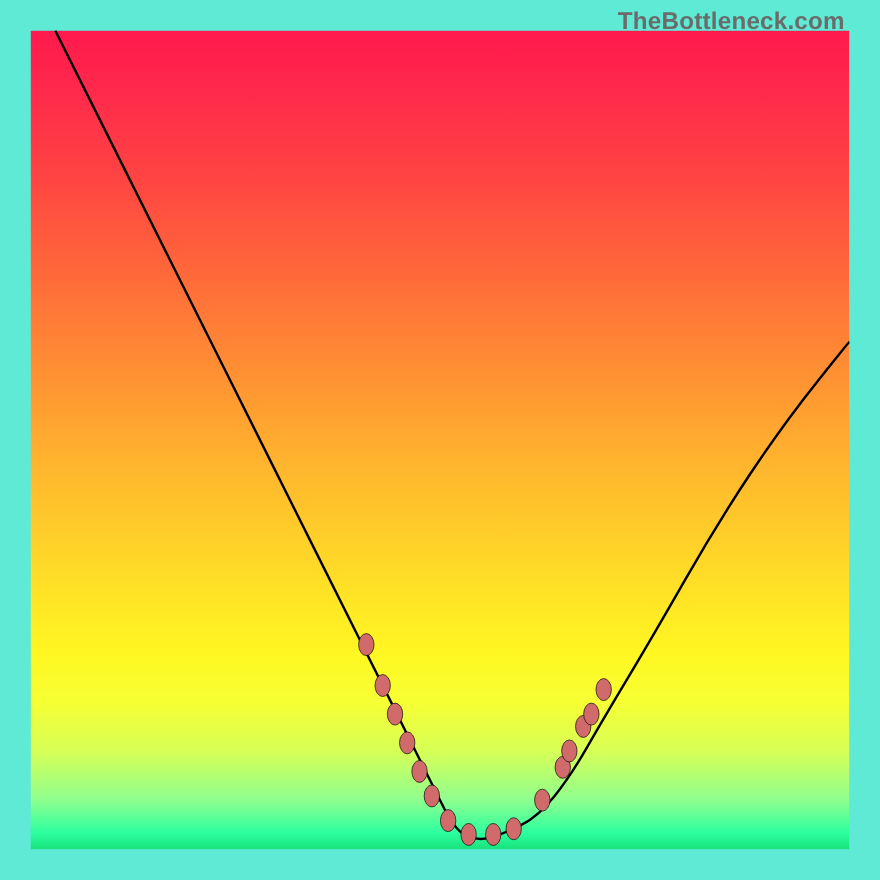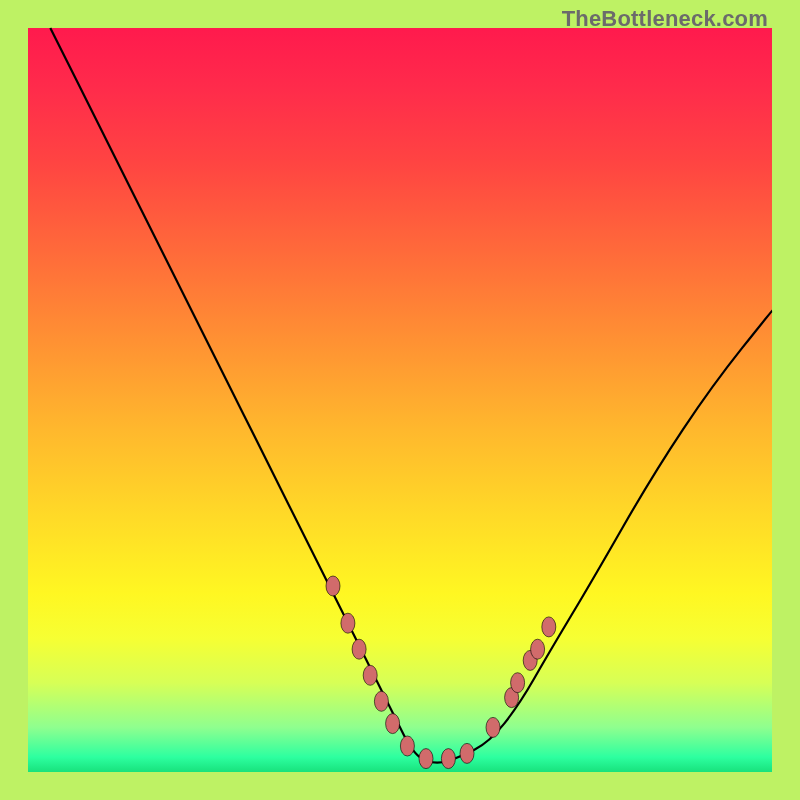--- a/index.html
+++ b/index.html
@@ -1,20 +1,20 @@
 <!DOCTYPE html>
 <html><head>
 <meta charset="utf-8">
 <style>
   * { margin: 0; padding: 0; box-sizing: border-box; }
   html, body { width: 800px; height: 800px; overflow: hidden; background: #000; }
   .frame {
     width: 800px;
     height: 800px;
-    background: #bef264;
+    background: #5eead4;
     position: relative;
   }
   .plot-area {
     position: absolute;
     left: 28px;
     top: 28px;
     width: 744px;
     height: 744px;
     background: linear-gradient(to bottom,
       #ff1a4d 0%,

